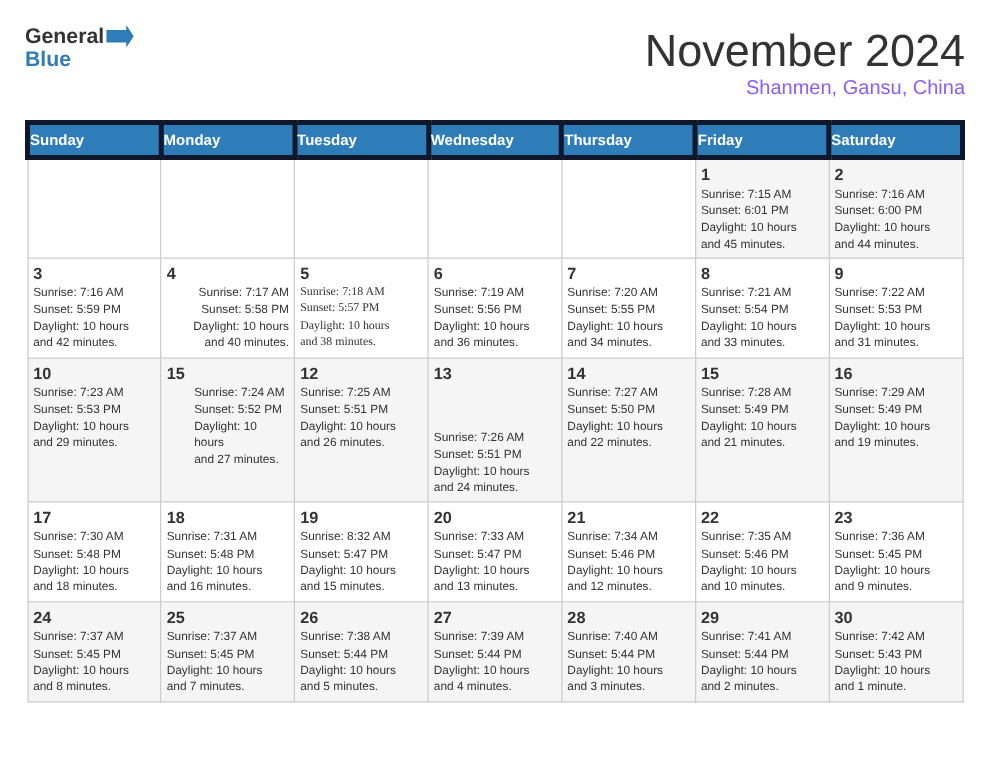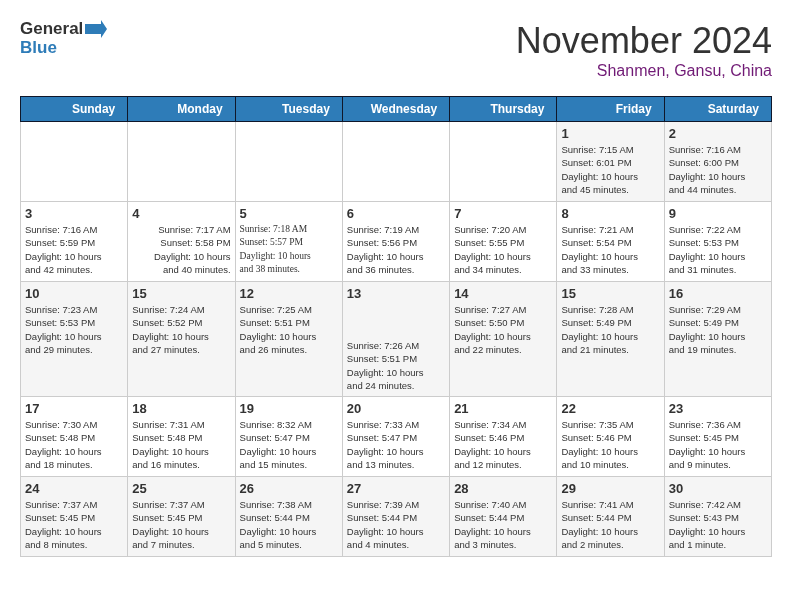--- a/index.html
+++ b/index.html
@@ -24,35 +24,35 @@
     .title-block {
       text-align: right;
     }
     .month-title {
       font-size: 36px;
       font-weight: normal;
       color: #333;
     }
     .subtitle {
       font-size: 16px;
-      color: #701a75;
+      color: #8b5cf6;
     }
     table {
       width: 100%;
       border-collapse: collapse;
       table-layout: fixed;
     }
     thead th {
       background: #2e7cb8;
       color: #fff;
       font-size: 12px;
       font-weight: bold;
-      padding: 5px 12px;
-      text-align: right;
-      border: 1px solid #0f172a;
+      padding: 5px 0;
+      text-align: left;
+      border: 4px solid #0f172a;
     }
     tbody td {
       border: 1px solid #ccc;
       vertical-align: top;
       padding: 4px;
       font-size: 10px;
       color: #333;
       height: 80px;
       background: #fff;
     }
@@ -183,21 +183,21 @@
       <tr>
         <td>
           <span class="day-num">10</span>
           <div class="day-info" style="white-space: pre-line;">Sunrise: 7:23 AM
 Sunset: 5:53 PM
 Daylight: 10 hours
 and 29 minutes.</div>
         </td>
         <td>
           <span class="day-num">15</span>
-          <div class="day-info" style="white-space: pre-line;">Sunrise: 7:24 AM
+          <div class="day-info" style="white-space: pre-line; margin-left: 22px;">Sunrise: 7:24 AM
 Sunset: 5:52 PM
 Daylight: 10 hours
 and 27 minutes.</div>
         </td>
         <td>
           <span class="day-num">12</span>
           <div class="day-info" style="white-space: pre-line;">Sunrise: 7:25 AM
 Sunset: 5:51 PM
 Daylight: 10 hours
 and 26 minutes.</div>

